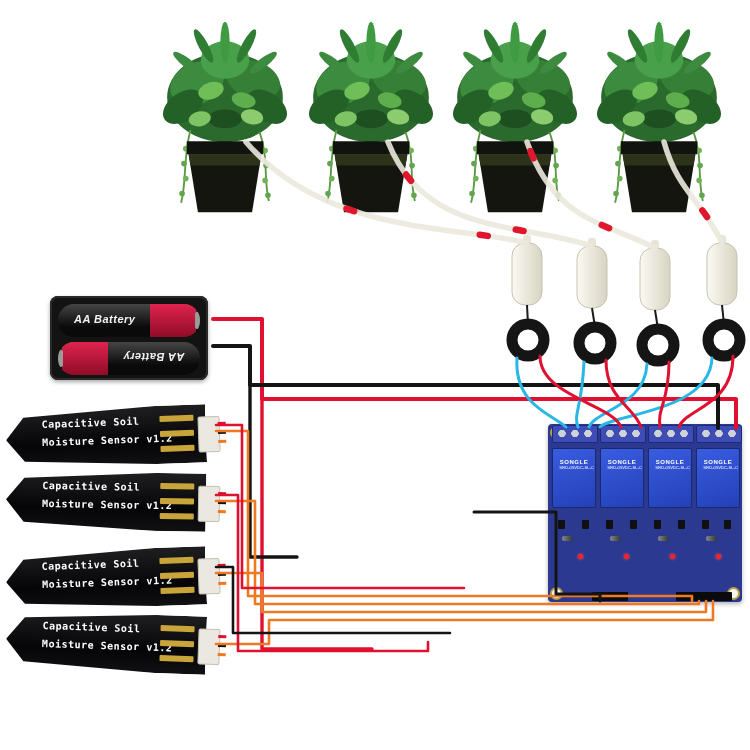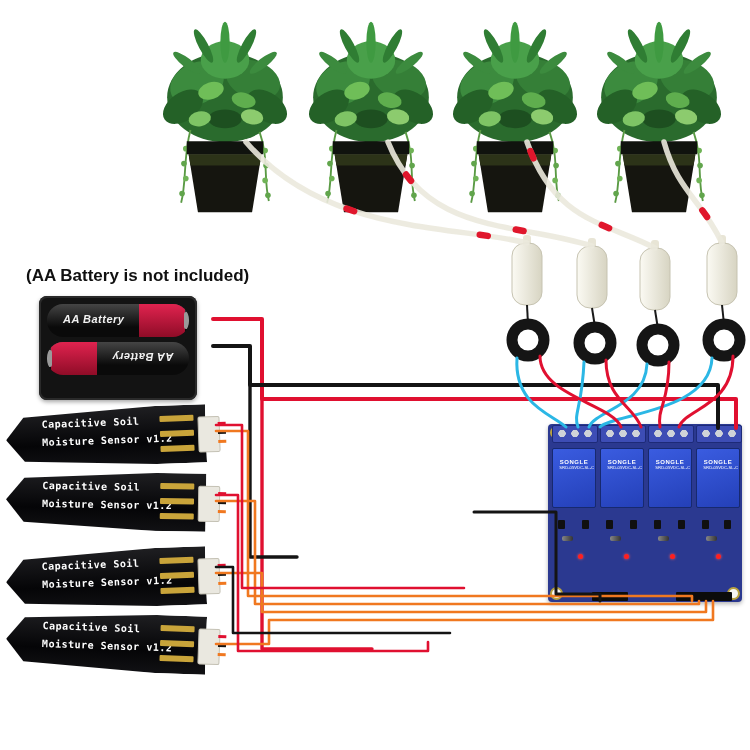--- a/index.html
+++ b/index.html
@@ -7,21 +7,21 @@
   .abs{position:absolute;}
   svg{display:block;}
   .layer{position:absolute;left:0;top:0;width:750px;height:750px;}
   .overlay{pointer-events:none;z-index:6;}
   .bg{z-index:1;}
 
   
   .note{left:26px;top:266px;width:280px;font-weight:bold;font-size:17px;color:#101010;z-index:4;}
 
   
-  .holder{left:39px;top:296px;width:158px;height:104px;background:#131313;border-radius:8px;
+  .holder{left:50px;top:296px;width:158px;height:84px;background:#131313;border-radius:8px;
           box-shadow:inset 0 0 0 2px #2a2a2a, 0 2px 4px rgba(0,0,0,.35);z-index:4;}
   .batt{position:absolute;left:8px;width:142px;height:33px;border-radius:16px;overflow:hidden;
         background:linear-gradient(180deg,#454545,#0a0a0a 70%);}
   .batt.top{top:8px;}
   .batt.bot{top:46px;}
   .redseg{position:absolute;top:0;height:100%;width:46px;background:linear-gradient(180deg,#e0234f,#8f0c27);}
   .batt.top .redseg{right:4px;}
   .batt.bot .redseg{left:4px;}
   .btip{position:absolute;top:8px;height:17px;width:5px;background:#9a9a9a;border-radius:2px;}
   .batt.top .btip{right:0;}
@@ -150,21 +150,20 @@
     <path d="M592,308 L595,327" stroke="#1a1a1a" stroke-width="2" fill="none"></path>
     <path d="M655,310 L658,329" stroke="#1a1a1a" stroke-width="2" fill="none"></path>
     <path d="M722,305 L724,324" stroke="#1a1a1a" stroke-width="2" fill="none"></path>
 
     <circle cx="528" cy="340" r="16" fill="none" stroke="#151515" stroke-width="11"></circle>
     <circle cx="595" cy="343" r="16" fill="none" stroke="#151515" stroke-width="11"></circle>
     <circle cx="658" cy="345" r="16" fill="none" stroke="#151515" stroke-width="11"></circle>
     <circle cx="724" cy="340" r="16" fill="none" stroke="#151515" stroke-width="11"></circle>
   </svg>
 
-  <div class="abs note">(AA Battery is not included)</div>
 
   <div class="abs holder">
     <div class="batt top">
       <div class="redseg"></div>
       <div class="btip"></div>
       <span class="blabel">AA Battery</span>
     </div>
     <div class="batt bot">
       <div class="redseg"></div>
       <div class="btip"></div>

